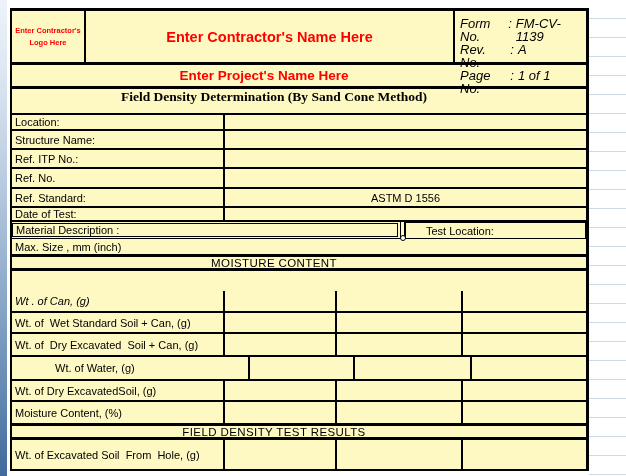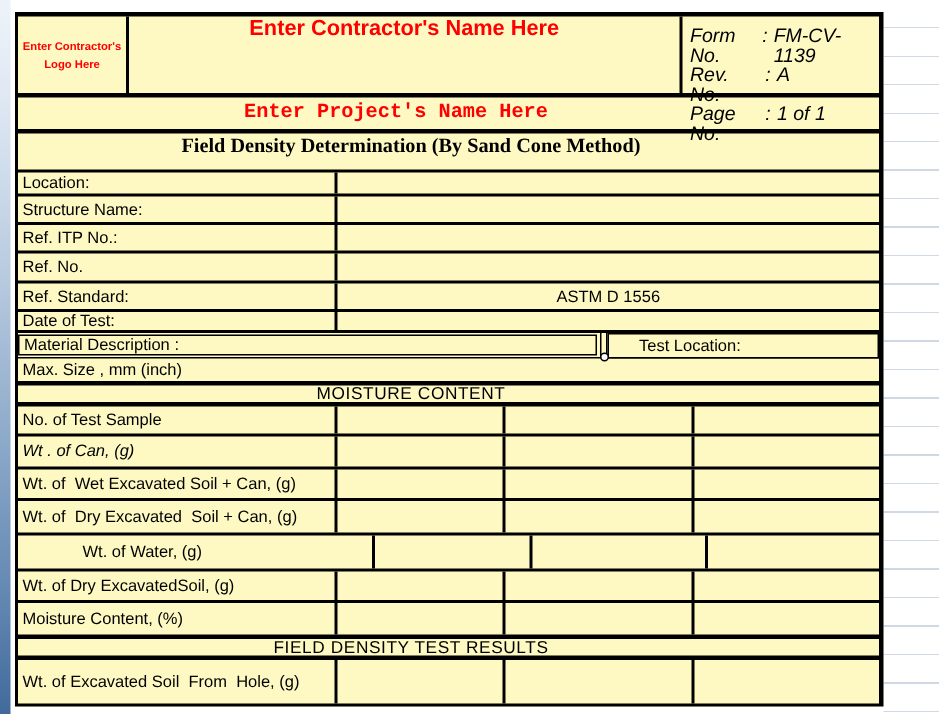--- a/index.html
+++ b/index.html
@@ -29,30 +29,30 @@
   .bb1 { border-bottom:1px solid #000; }
   .bb2 { border-bottom:2px solid #000; }
   .bb3 { border-bottom:3px solid #000; }
 
   
   .hdr { top:0; height:54px; }
   .logo-box { width:74px; height:51px; border-right:2px solid #000;
     display:flex; align-items:center; justify-content:center; text-align:center; }
   .logo-text { color:#ff0000; font-weight:bold; font-size:7.5px; line-height:1.6; white-space:pre-line; }
   .name-box { width:369px; height:51px; border-right:2px solid #000;
-    display:flex; justify-content:center; }
+    display:flex; align-items:center; justify-content:center; }
   .name-text { color:#ff0000; font-weight:bold; font-size:14.5px; }
   .forminfo-box { width:131px; height:51px; padding:6px 0 0 5px; font-size:13px; line-height:13px;font-style:italic; }
   .fi-line { display:flex; }
   .fi-label { width:46px; }
   .fi-sep { width:12px; text-align:center; }
 
   
   .project { top:54px; height:24px; align-items:center; justify-content:center; padding-right:70px; }
-  .project-text { color:#ff0000; font-weight:bold; font-size:13.5px; font-family:Liberation Mono, monospace; }
+  .project-text { color:#ff0000; font-weight:bold; font-size:13.5px; font-family:Liberation Sans, sans-serif; }
   .title { top:78px; height:26px; align-items:flex-start; justify-content:center; padding-right:50px; border-bottom:2px solid #000; }
   .title-text { font-weight:bold; font-size:13.5px; font-family:"Liberation Serif", serif; }
 
   
   .lblcell { width:213px; border-right:2px solid #000; display:flex; align-items:center;
     padding-left:3px; font-size:11px; white-space:pre; }
   .valcell { flex:1; display:flex; align-items:center; justify-content:center; font-size:11px; }
   .r-loc { top:104px; height:16px; }
   .r-struct { top:120px; height:19px; }
   .r-itp { top:139px; height:19px; }
@@ -165,34 +165,28 @@
   </div>
 
   <div class="row r-max">
     <span>Max. Size , mm (inch)</span>
   </div>
 
   <div class="row sec sec-moist">
     <span>MOISTURE CONTENT</span>
   </div>
 
-  <div class="row trow m1 bb2">
-    <div class="lblcell">No. of Test Sample</div>
-    <div class="dcell c2"></div>
-    <div class="dcell c3"></div>
-    <div class="dcell c4"></div>
-  </div>
   <div class="row trow m2 bb2">
     <div class="lblcell">Wt . of Can, (g)</div>
     <div class="dcell c2"></div>
     <div class="dcell c3"></div>
     <div class="dcell c4"></div>
   </div>
   <div class="row trow m3 bb2">
-    <div class="lblcell">Wt. of  Wet Excavated Soil + Can, (g)</div>
+    <div class="lblcell">Wt. of  Wet Standard Soil + Can, (g)</div>
     <div class="dcell c2"></div>
     <div class="dcell c3"></div>
     <div class="dcell c4"></div>
   </div>
   <div class="row trow m4 bb2">
     <div class="lblcell">Wt. of  Dry Excavated  Soil + Can, (g)</div>
     <div class="dcell c2"></div>
     <div class="dcell c3"></div>
     <div class="dcell c4"></div>
   </div>

